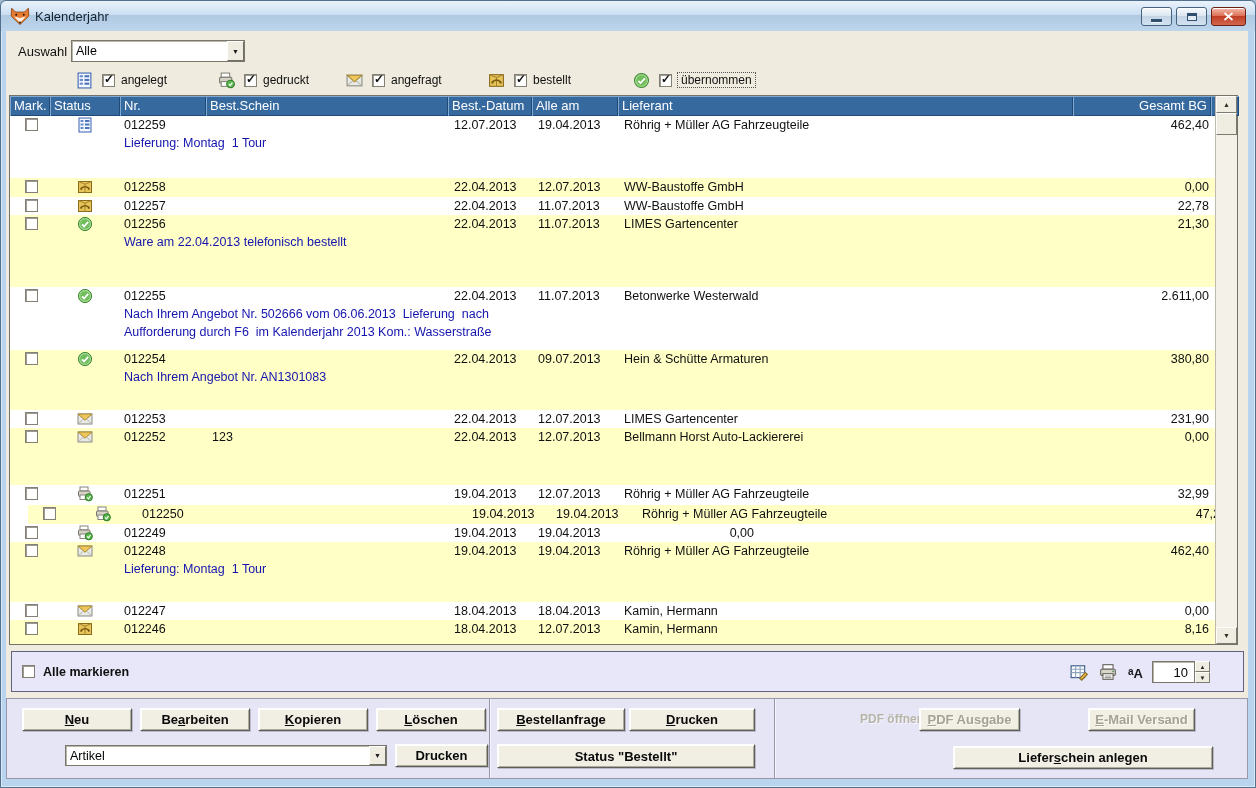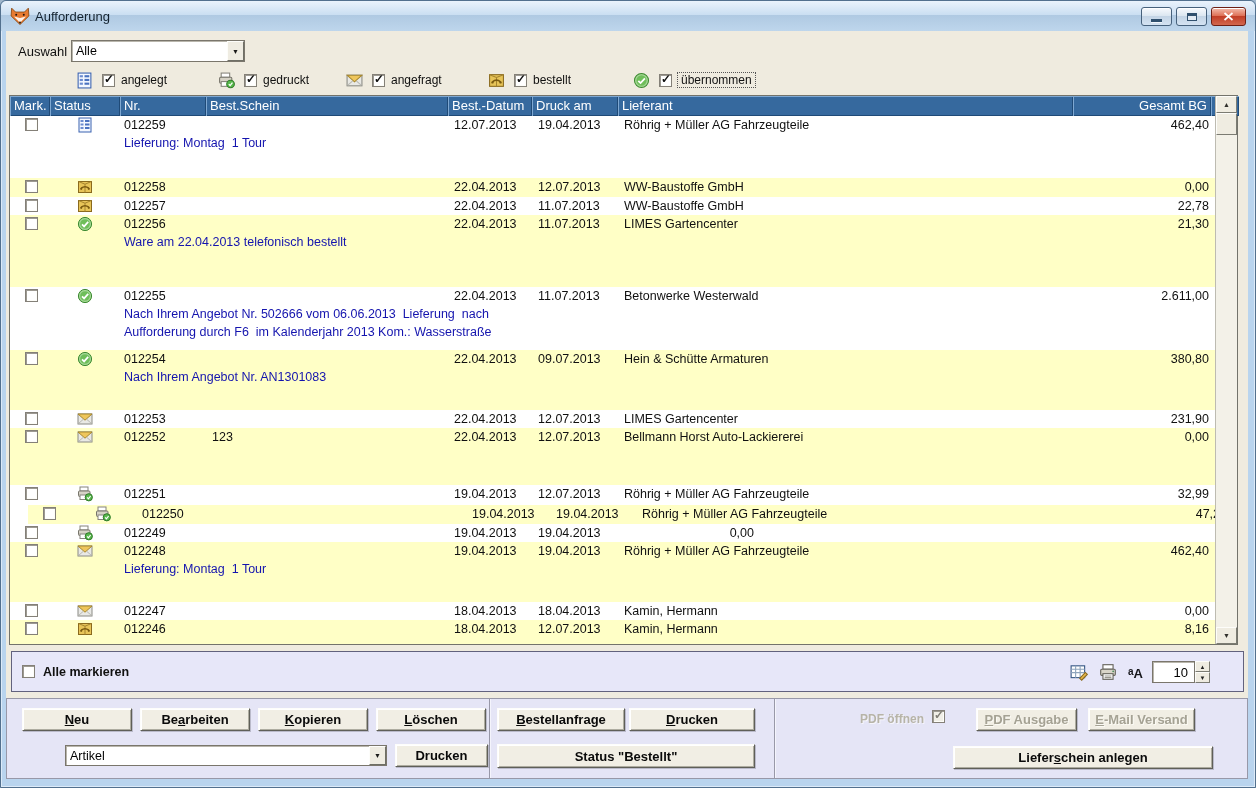--- a/index.html
+++ b/index.html
@@ -78,21 +78,21 @@
   .actions{position:absolute;left:0;right:0;top:667px;bottom:0;background:#E5E5F6;border:1px solid #9898A8;}
   .grp-sep{position:absolute;top:0;bottom:0;width:1px;background:#9898A8;box-shadow:1px 0 0 #F4F4FC;}
   .sep1{left:482px;} .sep2{left:767px;}
   .btn{position:absolute;appearance:none;background:#F1EEE4;border:1px solid;border-color:#FDFDFB #5F5F58 #5F5F58 #FDFDFB;box-shadow:inset 1px 1px 0 #FFFFFF,inset -1px -1px 0 #AEACA0,1px 1px 0 rgba(60,60,70,.25);font-family:"Liberation Sans",sans-serif;font-size:13px;font-weight:bold;color:#0A0A0A;text-align:center;padding:0;cursor:default;}
   .btn.dis{color:#A5A294;text-shadow:1px 1px 0 #FBFAF4;}
   .pdf-lbl{position:absolute;left:853px;top:13px;font-size:12px;font-weight:bold;color:#B7B4A8;text-shadow:1px 1px 0 #F6F6FC;}
   .actions .cb-pdf{position:absolute;left:925px;top:11px;}
   .artikel-combo{left:58px;top:46px;width:322px;height:21px;}
   .b-art-drucken{left:388px;top:45px;width:93px;height:23px;}
   .b-status{left:490px;top:45px;width:258px;height:24px;}
-  .b-pdf{left:969px;top:9px;width:101px;height:23px;}
+  .b-pdf{left:912px;top:9px;width:101px;height:23px;}
   .b-mail{left:1081px;top:9px;width:107px;height:23px;}
   .b-liefer{left:946px;top:47px;width:260px;height:23px;}
   .hidden-defs{position:absolute;width:0;height:0;overflow:hidden;}
 </style>
 </head>
 <body>
 
 <svg class="hidden-defs" xmlns="http://www.w3.org/2000/svg">
   <symbol id="sym-angelegt" viewBox="0 0 16 16">
     <rect x="2" y="1" width="12" height="14" fill="#F4F8FF" stroke="#3A62B0"></rect>
@@ -144,21 +144,21 @@
 <div class="window">
   <div class="titlebar">
     <svg class="fox" width="20" height="19" viewBox="0 0 18 16">
       <polygon points="1.5,0.5 5,4 13,4 16.5,0.5 17,7.5 9,15.2 1,7.5" fill="#E87A30" stroke="#8A4A16" stroke-width="0.8"></polygon>
       <polygon points="3.6,8 9,13.6 9,9.4" fill="#FFF" opacity="0.9"></polygon>
       <polygon points="14.4,8 9,13.6 9,9.4" fill="#FFF" opacity="0.9"></polygon>
       <circle cx="5.6" cy="6.4" r="0.9" fill="#221510"></circle>
         <circle cx="12.4" cy="6.4" r="0.9" fill="#221510"></circle>
       <circle cx="9" cy="13.4" r="1" fill="#3A2A1A"></circle>
     </svg>
-    <span class="title">Aufforderung</span>
+    <span class="title">Kalenderjahr</span>
     <div class="winbtns">
       <div class="winbtn">
           <div class="g-min"></div>
         </div>
       <div class="winbtn">
           <div class="g-max"></div>
         </div>
       <div class="winbtn close">
         <svg width="11" height="9" viewBox="0 0 11 9">
             <path d="M1.5 1 L9.5 8 M9.5 1 L1.5 8" stroke="#FFF" stroke-width="1.7"></path>
@@ -214,21 +214,21 @@
         </div>
       </div>
 
     <div class="table">
       <div class="thead" id="thead">
           <div class="hcell h-mark" style="width: 40px;">Mark.</div>
           <div class="hcell h-status" style="width: 70px;">Status</div>
           <div class="hcell h-nr" style="width: 86px;">Nr.</div>
           <div class="hcell h-schein" style="width: 242px;">Best.Schein</div>
           <div class="hcell h-datum" style="width: 84px;">Best.-Datum</div>
-          <div class="hcell h-druck" style="width: 86px;">Druck am</div>
+          <div class="hcell h-druck" style="width: 86px;">Alle am</div>
           <div class="hcell h-lieferant" style="width: 455px;">Lieferant</div>
           <div class="hcell h-gesamt" style="width: 138px;">Gesamt BG</div>
           <div class="hcell" style="width: 28px;"></div>
         </div>
       <div class="tbody" id="tbody">
           <div class="row-block z-white" style="height: 62px;">
             <div class="row-main">
               <span class="cell c-mark" style="width: 40px;"><span class="cb"></span></span>
               <span class="cell c-status" style="width: 70px;"><svg width="16" height="16">
                   <use href="#sym-angelegt"></use>

